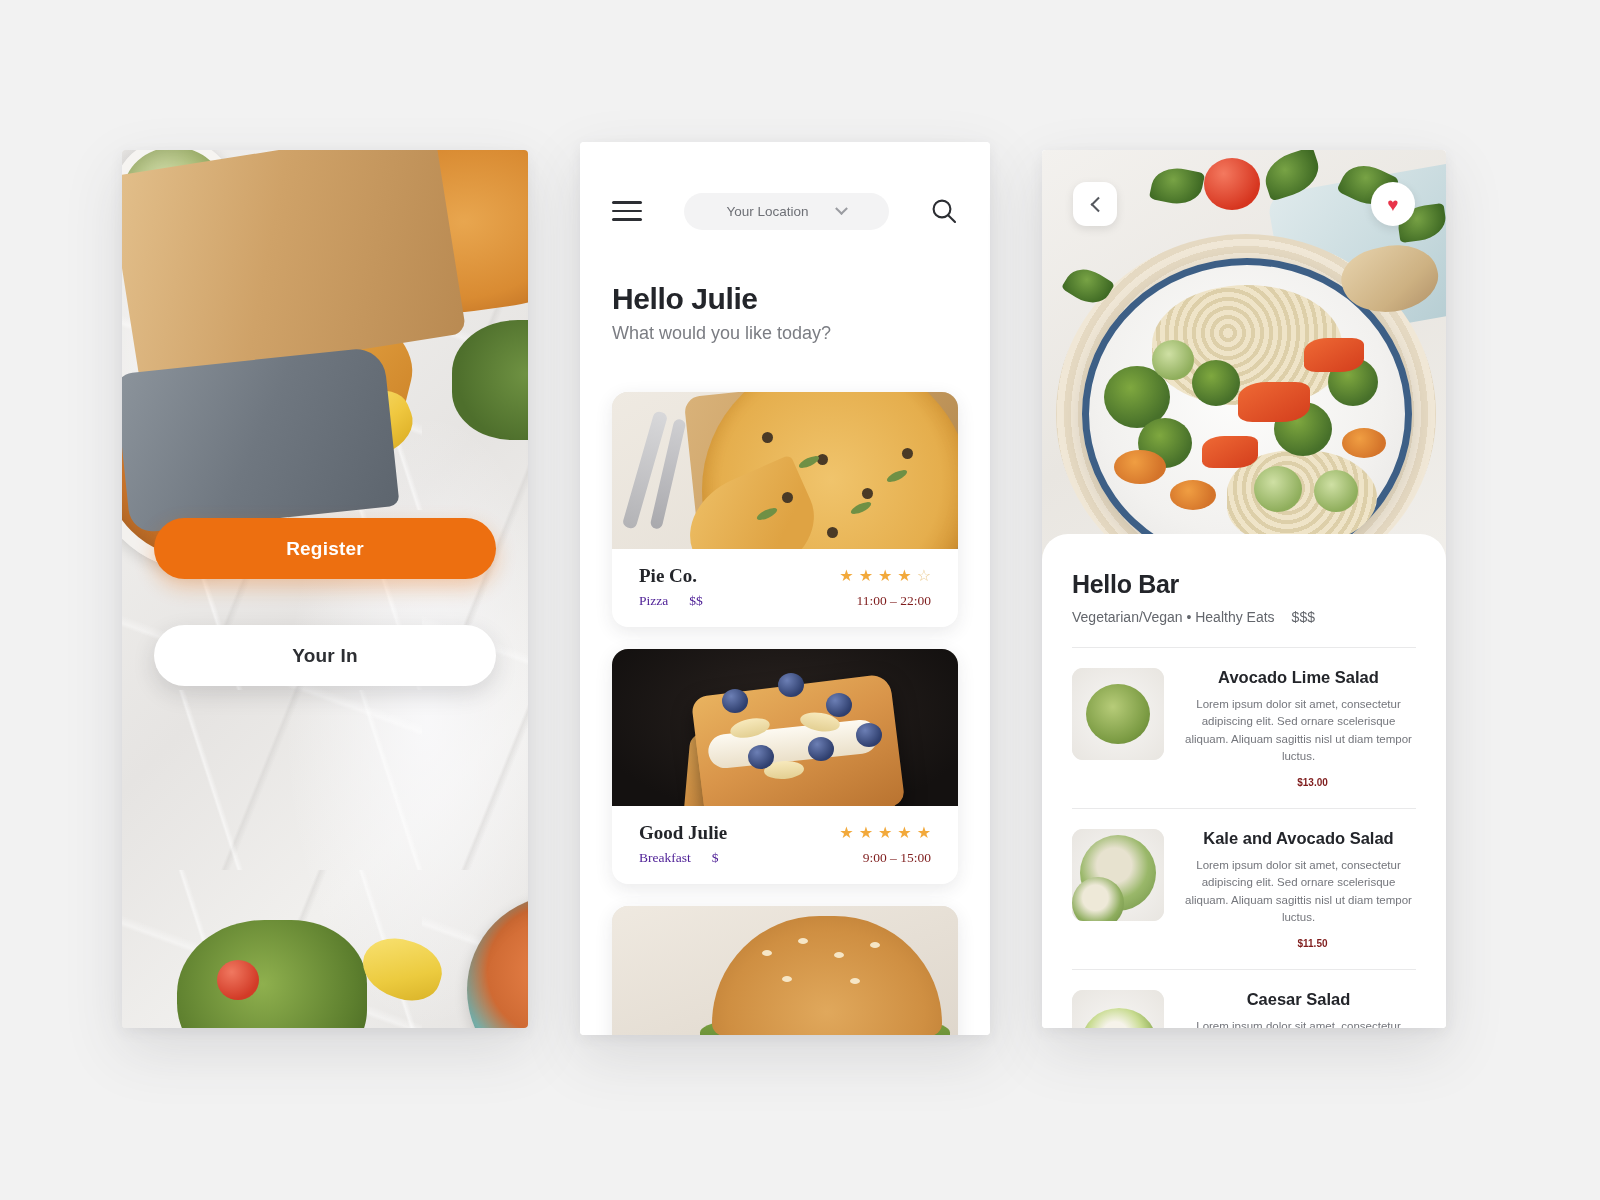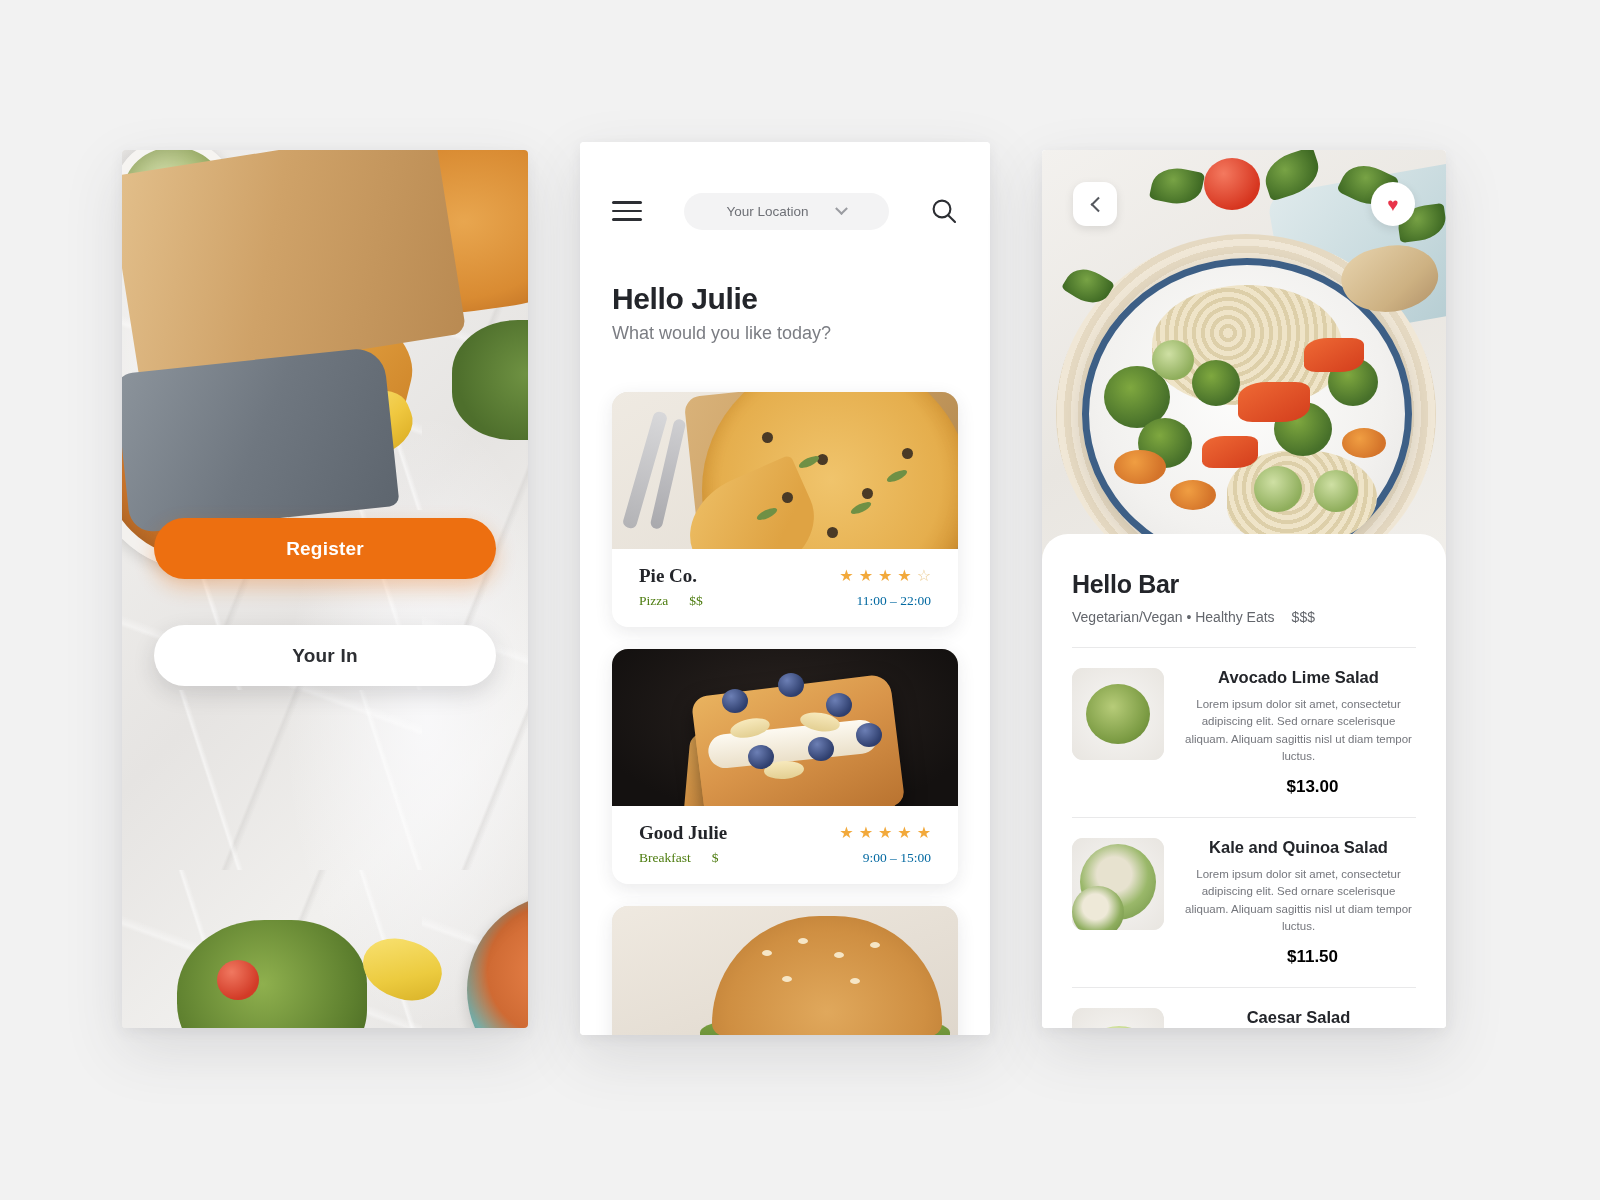--- a/index.html
+++ b/index.html
@@ -333,22 +333,22 @@
     margin-bottom:22px;
   }
   .rcard-photo { position:relative; width:100%; height:157px; overflow:hidden; background:#e6e2dc; }
   .rcard-info { padding:16px 27px 18px; }
   .rc-top { display:flex; align-items:center; justify-content:space-between; }
   .rc-name { font-size:19px; font-weight:bold; color:#23252a; }
   .stars { display:flex; gap:5px; }
   .star { font-size:16px; line-height:1; color:#F2A93B; }
   .star.empty { color:#EBC98D; }
   .rc-bot { display:flex; align-items:center; justify-content:space-between; margin-top:6px; }
-  .rc-meta { display:flex; gap:21px; font-size:13.5px; color:#4d7c0f; }
-  .rc-hours { font-size:13.5px; color:#0369a1; }
+  .rc-meta { display:flex; gap:21px; font-size:13.5px; color:#4c1d95; }
+  .rc-hours { font-size:13.5px; color:#7f1d1d; }
 
   
   .detail-body { position:absolute; inset:0; background:#fff; }
   .dt-hero { position:absolute; left:0; right:0; top:0; height:430px; overflow:hidden; }
 
   .icon-btn-back {
     position:absolute; left:31px; top:32px; width:44px; height:44px;
     background:#ffffff; border-radius:13px;
     display:flex; align-items:center; justify-content:center;
     cursor:pointer; box-shadow:0 3px 10px rgba(0,0,0,0.10);
@@ -382,21 +382,21 @@
     display:flex; gap:17px; padding:20px 0 20px;
     border-top:1px solid #e9e9ea;
   }
   .mi-thumb {
     width:92px; height:92px; border-radius:11px; flex:none;
     overflow:hidden; position:relative; background:#eceae6;
   }
   .mi-body { flex:1; min-width:0; }
   .mi-name { font-size:16.5px; font-weight:bold; color:#23252a; }
   .mi-desc { margin-top:9px; font-size:11.5px; line-height:1.52; color:#74767c; }
-  .mi-price { margin-top:11px; font-size:17px; color:#000000; font-weight:bold;margin-left:28px; }
+  .mi-price { margin-top:11px; font-size:10px; color:#7f1d1d; font-weight:bold;margin-left:28px; }
 
   
   .th-plate { position:absolute; inset:0;
     background: radial-gradient(circle at 50% 50%, #ffffff 0 42%, #f1efec 44%, #e8e5e0 100%); }
   .th-avo {
     position:absolute; left:14px; top:16px; width:64px; height:60px; border-radius:50%;
     background: radial-gradient(circle at 42% 38%, #b7cc79, #7c9c44 65%, #5b7a2f 100%);
   }
   .th-kale {
     position:absolute; left:8px; top:6px; width:76px; height:76px; border-radius:50%;
@@ -632,21 +632,21 @@
             </div>
           </div>
 
           <div class="menu-item">
             <div class="mi-thumb">
               <div class="th-plate"></div>
                 <div class="th-kale"></div>
                 <div class="th-kale2"></div>
             </div>
             <div class="mi-body">
-              <div class="mi-name">Kale and Quinoa Salad</div>
+              <div class="mi-name">Kale and Avocado Salad</div>
               <div class="mi-desc">Lorem ipsum dolor sit amet, consectetur adipiscing elit. Sed ornare scelerisque aliquam. Aliquam sagittis nisl ut diam tempor luctus.</div>
               <div class="mi-price">$11.50</div>
             </div>
           </div>
 
           <div class="menu-item">
             <div class="mi-thumb">
               <div class="th-plate"></div>
                 <div class="th-caesar"></div>
             </div>

